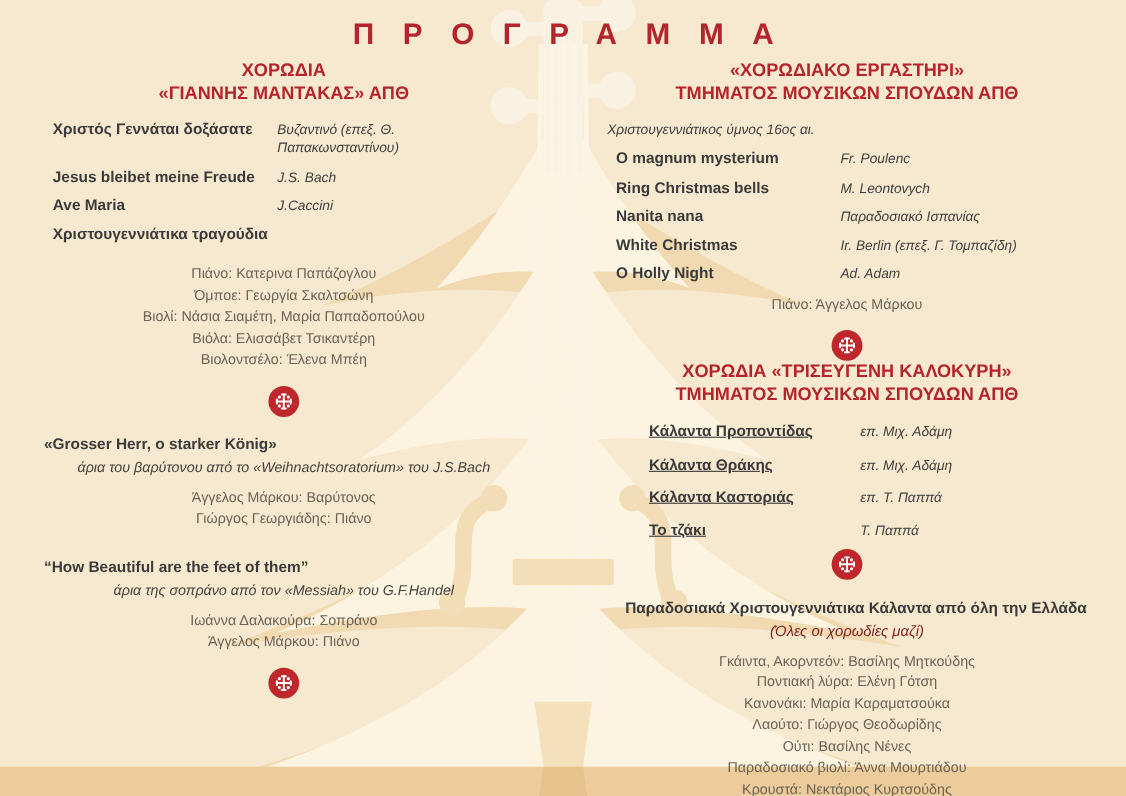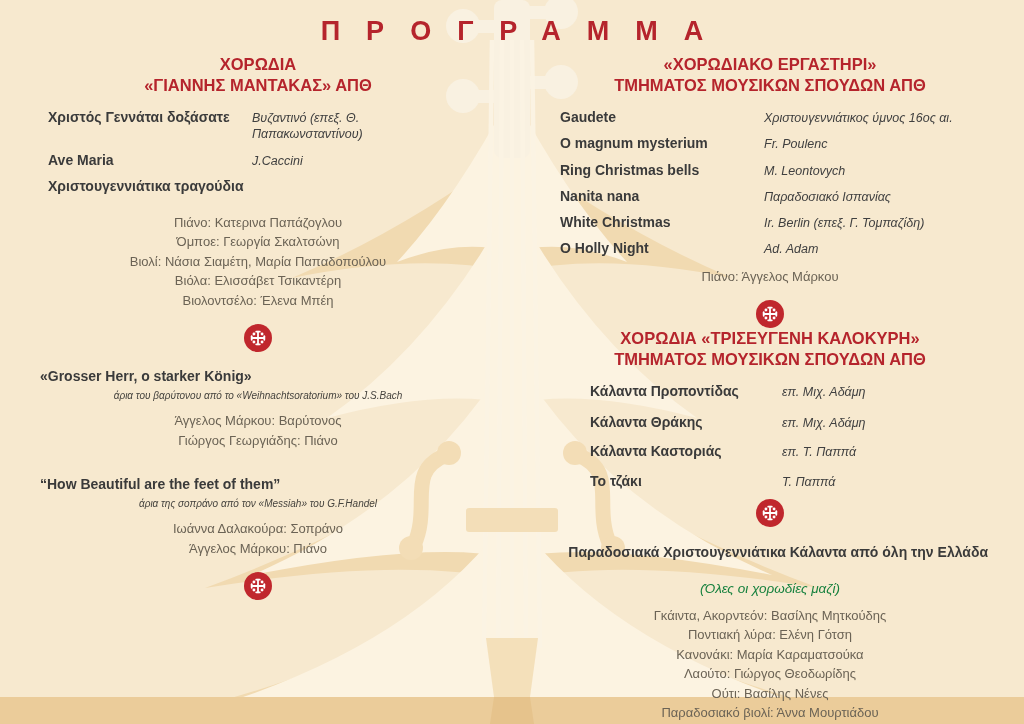--- a/index.html
+++ b/index.html
@@ -39,48 +39,48 @@
   .work-title{
     width:212px;flex:0 0 212px;
     font-weight:bold;font-size:14px;line-height:1.2;
     padding-left:8px;box-sizing:border-box;
   }
   .work-composer{
     width:190px;
     font-style:italic;font-size:12.5px;line-height:1.3;
     color:#404040;padding-top:1px;
   }
-  .works-indented .work-title{padding-left:38px;width:230px;flex-basis:230px;}
+  .works-indented .work-title{padding-left:38px;width:230px;flex-basis:230px;text-decoration:underline;}
   .works-indented .work-composer{width:170px;}
 
   .performers{
     text-align:center;
     font-size:13px;line-height:1.5;
     color:#6b6355;
   }
   .mt6{margin-top:18px;}  .mt10{margin-top:10px;}
   .mt12{margin-top:0;} .mt16{margin-top:16px;} .mt26{margin-top:26px;}
 
   .piece-title{
     text-align:left;font-weight:bold;font-size:14px;
   }
   .piece-subtitle{
-    text-align:center;font-style:italic;font-size:10px;
+    text-align:center;font-style:italic;font-size:13px;
     color:#45433e;margin-top:6px;
   }
 
   .ornament{
     width:28px;height:28px;border-radius:50%;
     background:#c0272d;
     margin:14px auto 0 auto;
     display:flex;align-items:center;justify-content:center;
   }
 
   .finale-title{text-align:right;font-weight:bold;font-size:14px;line-height:1.3;}
-  .finale-subtitle{text-align:center;font-style:italic;font-size:13.5px;color:#15803d;margin-top:19px;}
+  .finale-subtitle{text-align:center;font-style:italic;font-size:13.5px;color:#7f1d1d;margin-top:4px;}
 </style>
 </head>
 <body>
 
 <svg id="bg" width="1024" height="724" viewBox="0 0 1024 724">
   <rect width="1024" height="724" fill="#f7e9cf"></rect>
 
   <g fill="#f1dab1">
     <path d="M512,150 Q405,230 292,278 Q420,252 512,272 Q604,252 732,278 Q619,230 512,150 Z"></path>
     <path d="M512,420 Q390,520 205,588 Q400,556 512,580 Q624,556 819,588 Q634,520 512,420 Z"></path>
@@ -143,20 +143,24 @@
     <div>ΧΟΡΩΔΙΑ</div>
     <div>«ΓΙΑΝΝΗΣ ΜΑΝΤΑΚΑΣ» ΑΠΘ</div>
   </div>
 
   <div class="works">
     <div class="work-row">
       <div class="work-title">Χριστός Γεννάται δοξάσατε</div>
       <div class="work-composer" style="width:150px">Βυζαντινό (επεξ. Θ. Παπακωνσταντίνου)</div>
     </div>
     <div class="work-row">
+      <div class="work-title">Jesus bleibet meine Freude</div>
+      <div class="work-composer">J.S. Bach</div>
+    </div>
+    <div class="work-row">
       <div class="work-title">Ave Maria</div>
       <div class="work-composer">J.Caccini</div>
     </div>
     <div class="work-row">
       <div class="work-title">Χριστουγεννιάτικα τραγούδια</div>
       <div class="work-composer"></div>
     </div>
   </div>
 
   <div class="performers mt6">
@@ -225,21 +229,20 @@
 </div>
 
 <div class="col col-right">
   <div class="choir-header">
     <div>«ΧΟΡΩΔΙΑΚΟ ΕΡΓΑΣΤΗΡΙ»</div>
     <div>ΤΜΗΜΑΤΟΣ ΜΟΥΣΙΚΩΝ ΣΠΟΥΔΩΝ ΑΠΘ</div>
   </div>
 
   <div class="works">
     <div class="work-row">
-      <div class="work-title">Gaudete</div>
       <div class="work-composer">Χριστουγεννιάτικος ύμνος 16ος αι.</div>
     </div>
     <div class="work-row">
       <div class="work-title">O magnum mysterium</div>
       <div class="work-composer">Fr. Poulenc</div>
     </div>
     <div class="work-row">
       <div class="work-title">Ring Christmas bells</div>
       <div class="work-composer">M. Leontovych</div>
     </div>

